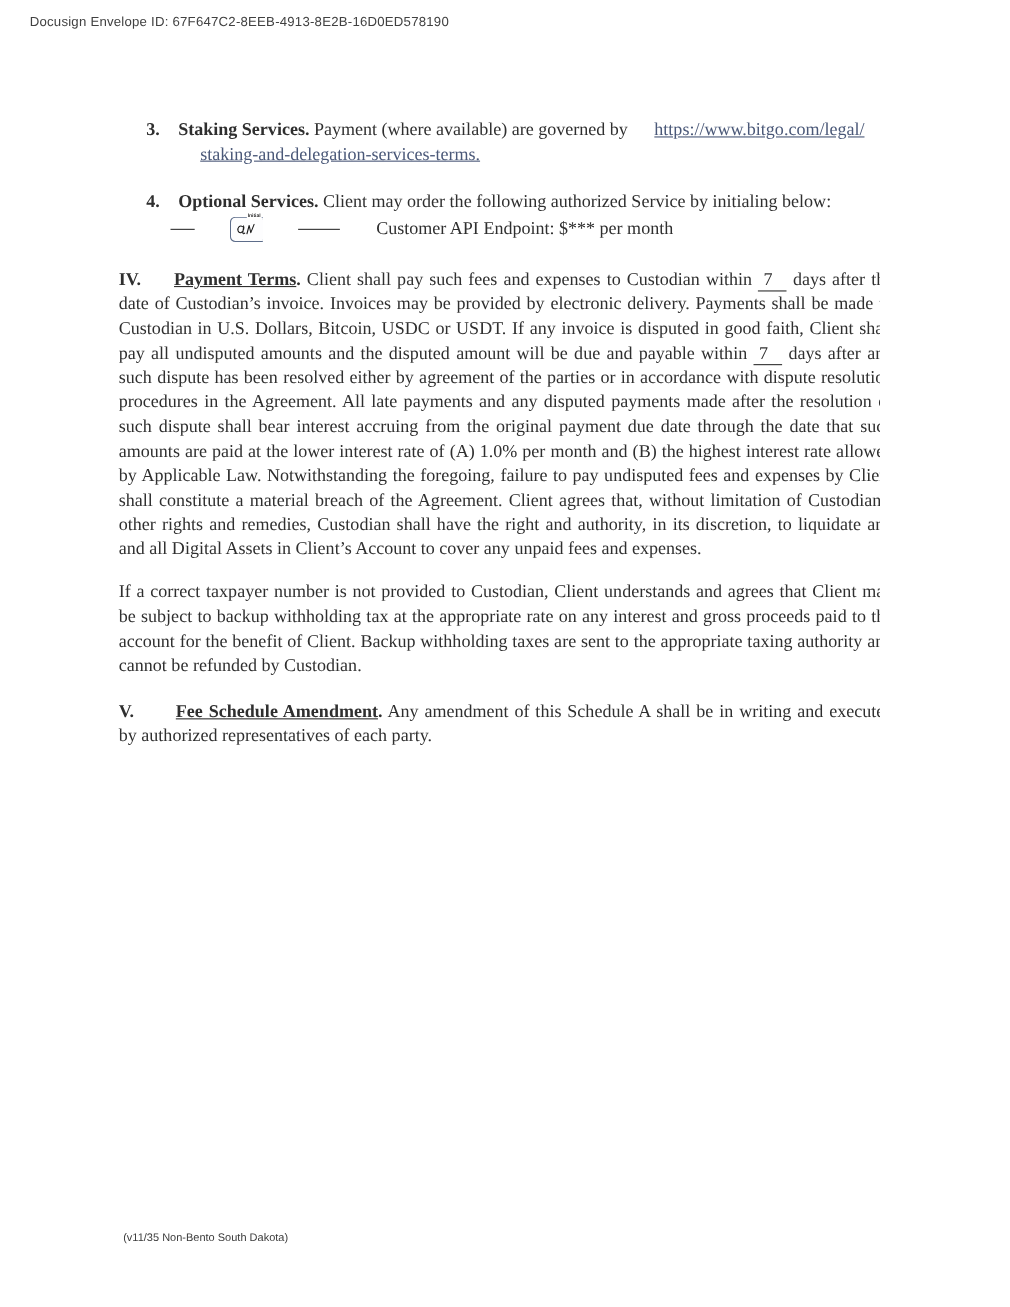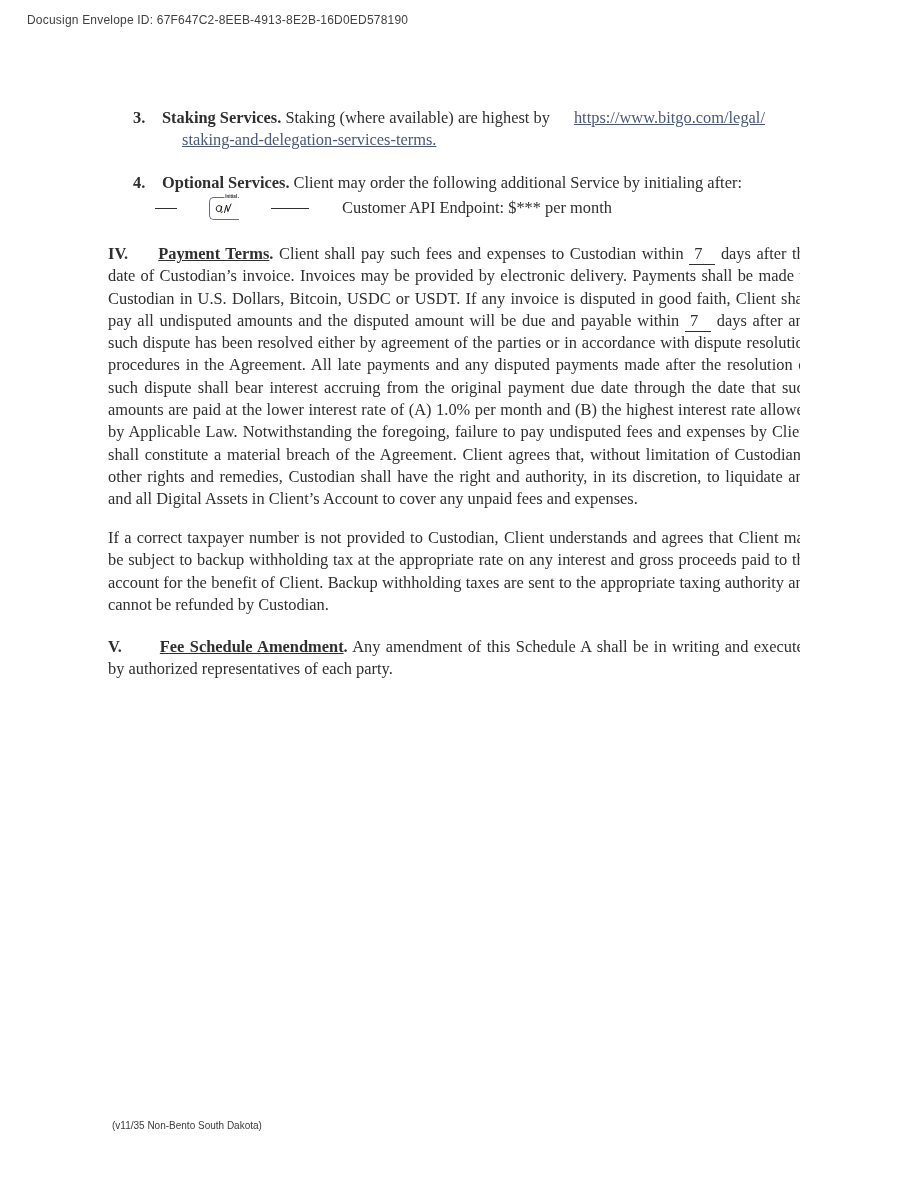--- a/index.html
+++ b/index.html
@@ -116,26 +116,26 @@
   .initial-tab-large svg { position: absolute; left: 8px; top: 8px; }
 </style>
 </head>
 <body>
 
 <div class="page">
 
   <div class="envelope">Docusign Envelope ID: 67F647C2-8EEB-4913-8E2B-16D0ED578190</div>
 
   <div class="item doc-text" style="top:107px">
-    <span class="item-number">3.</span><span class="bold">Staking Services.</span><span> Staking (where available) are highest by </span><a class="doclink">https://www.bitgo.com/legal/</a><br>
+    <span class="item-number">3.</span><span class="bold">Staking Services.</span><span> Payment (where available) are governed by </span><a class="doclink">https://www.bitgo.com/legal/</a><br>
     <a class="doclink">staking-and-delegation-services-terms.</a>
   </div>
 
   <div class="item doc-text" style="top:172px">
-    <span class="item-number">4.</span><span class="bold">Optional Services.</span><span> Client may order the following additional Service by initialing after:</span>
+    <span class="item-number">4.</span><span class="bold">Optional Services.</span><span> Client may order the following authorized Service by initialing below:</span>
   </div>
 
   <div class="initial-row doc-text">
     <div class="hline hline-1"></div>
     <div class="initial-tab-small">
       <span class="tiny-label">Initial</span>
       <svg width="20" height="16" viewBox="0 0 40 32">
         <path d="M13,10 C8,7 3,12 5,18 C7,23 13,22 15,15 C15.5,13 15.5,11 15,10 L13.5,21 C13.4,23 15,24 17,22" stroke="#1c1c1c" stroke-width="2" fill="none" stroke-linecap="round"></path>
         <path d="M21,23 L25,8 L28,21 L34,6" stroke="#1c1c1c" stroke-width="2" fill="none" stroke-linecap="round" stroke-linejoin="round"></path>
       </svg>

